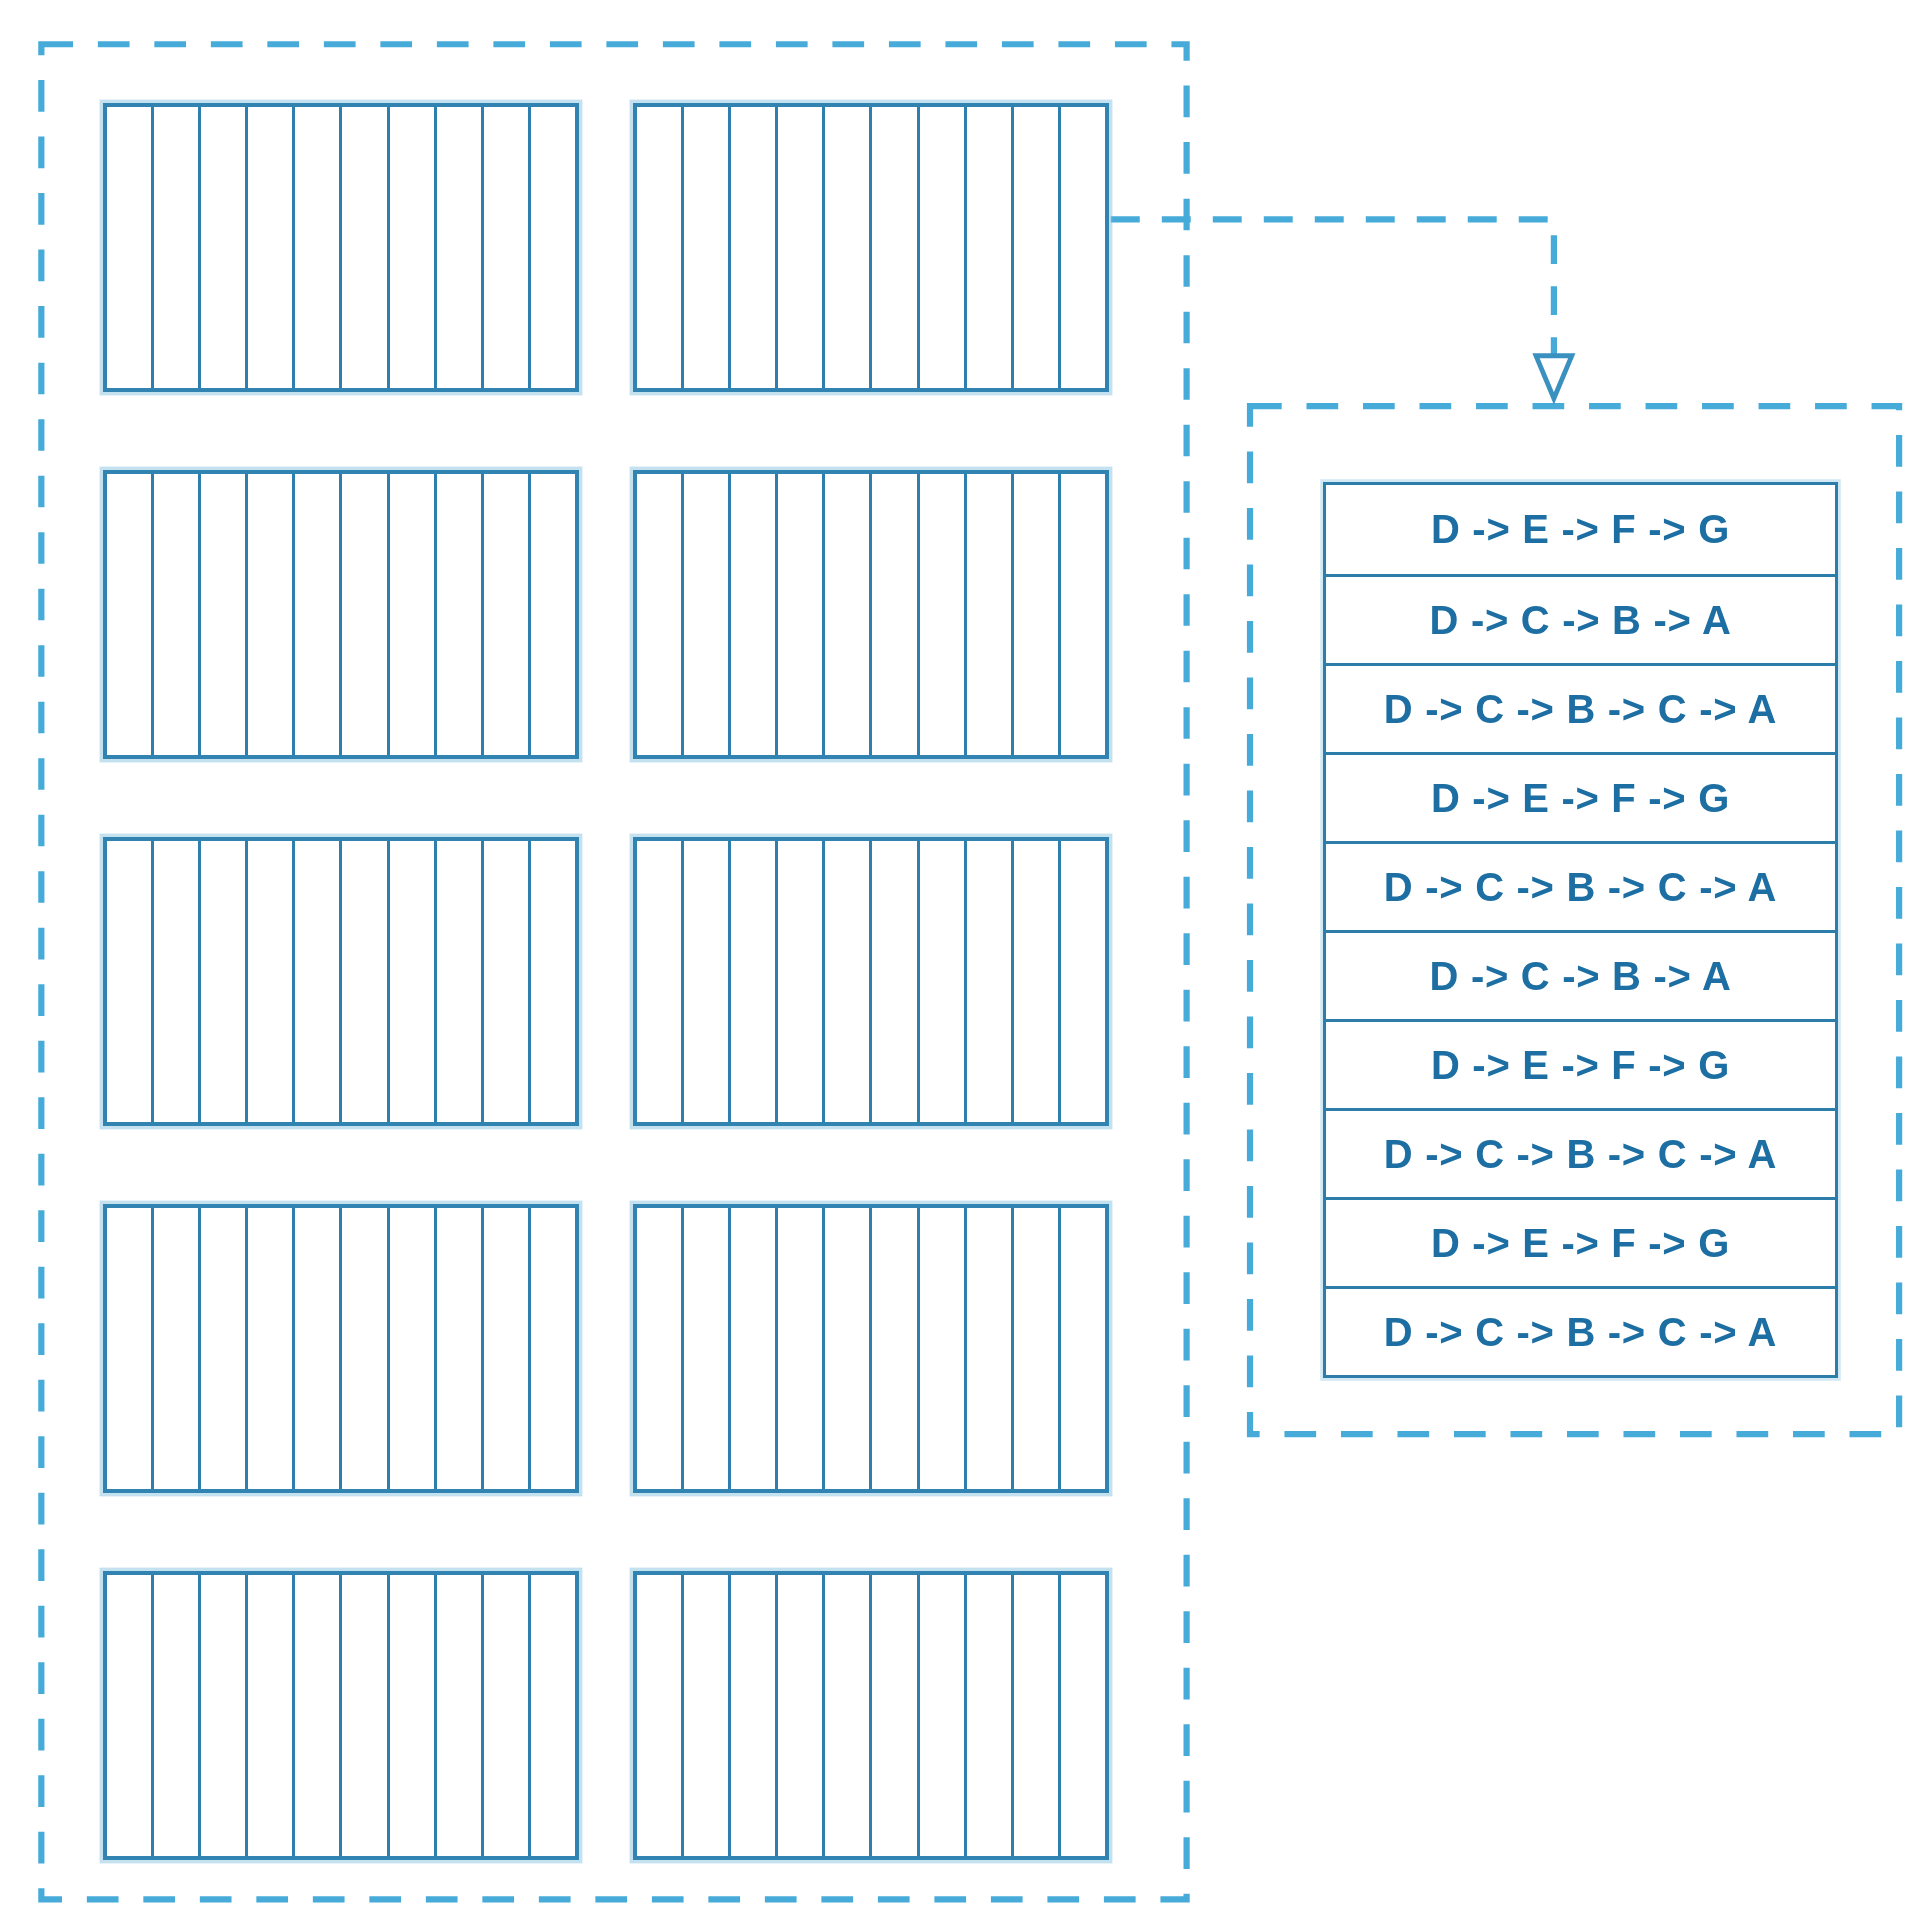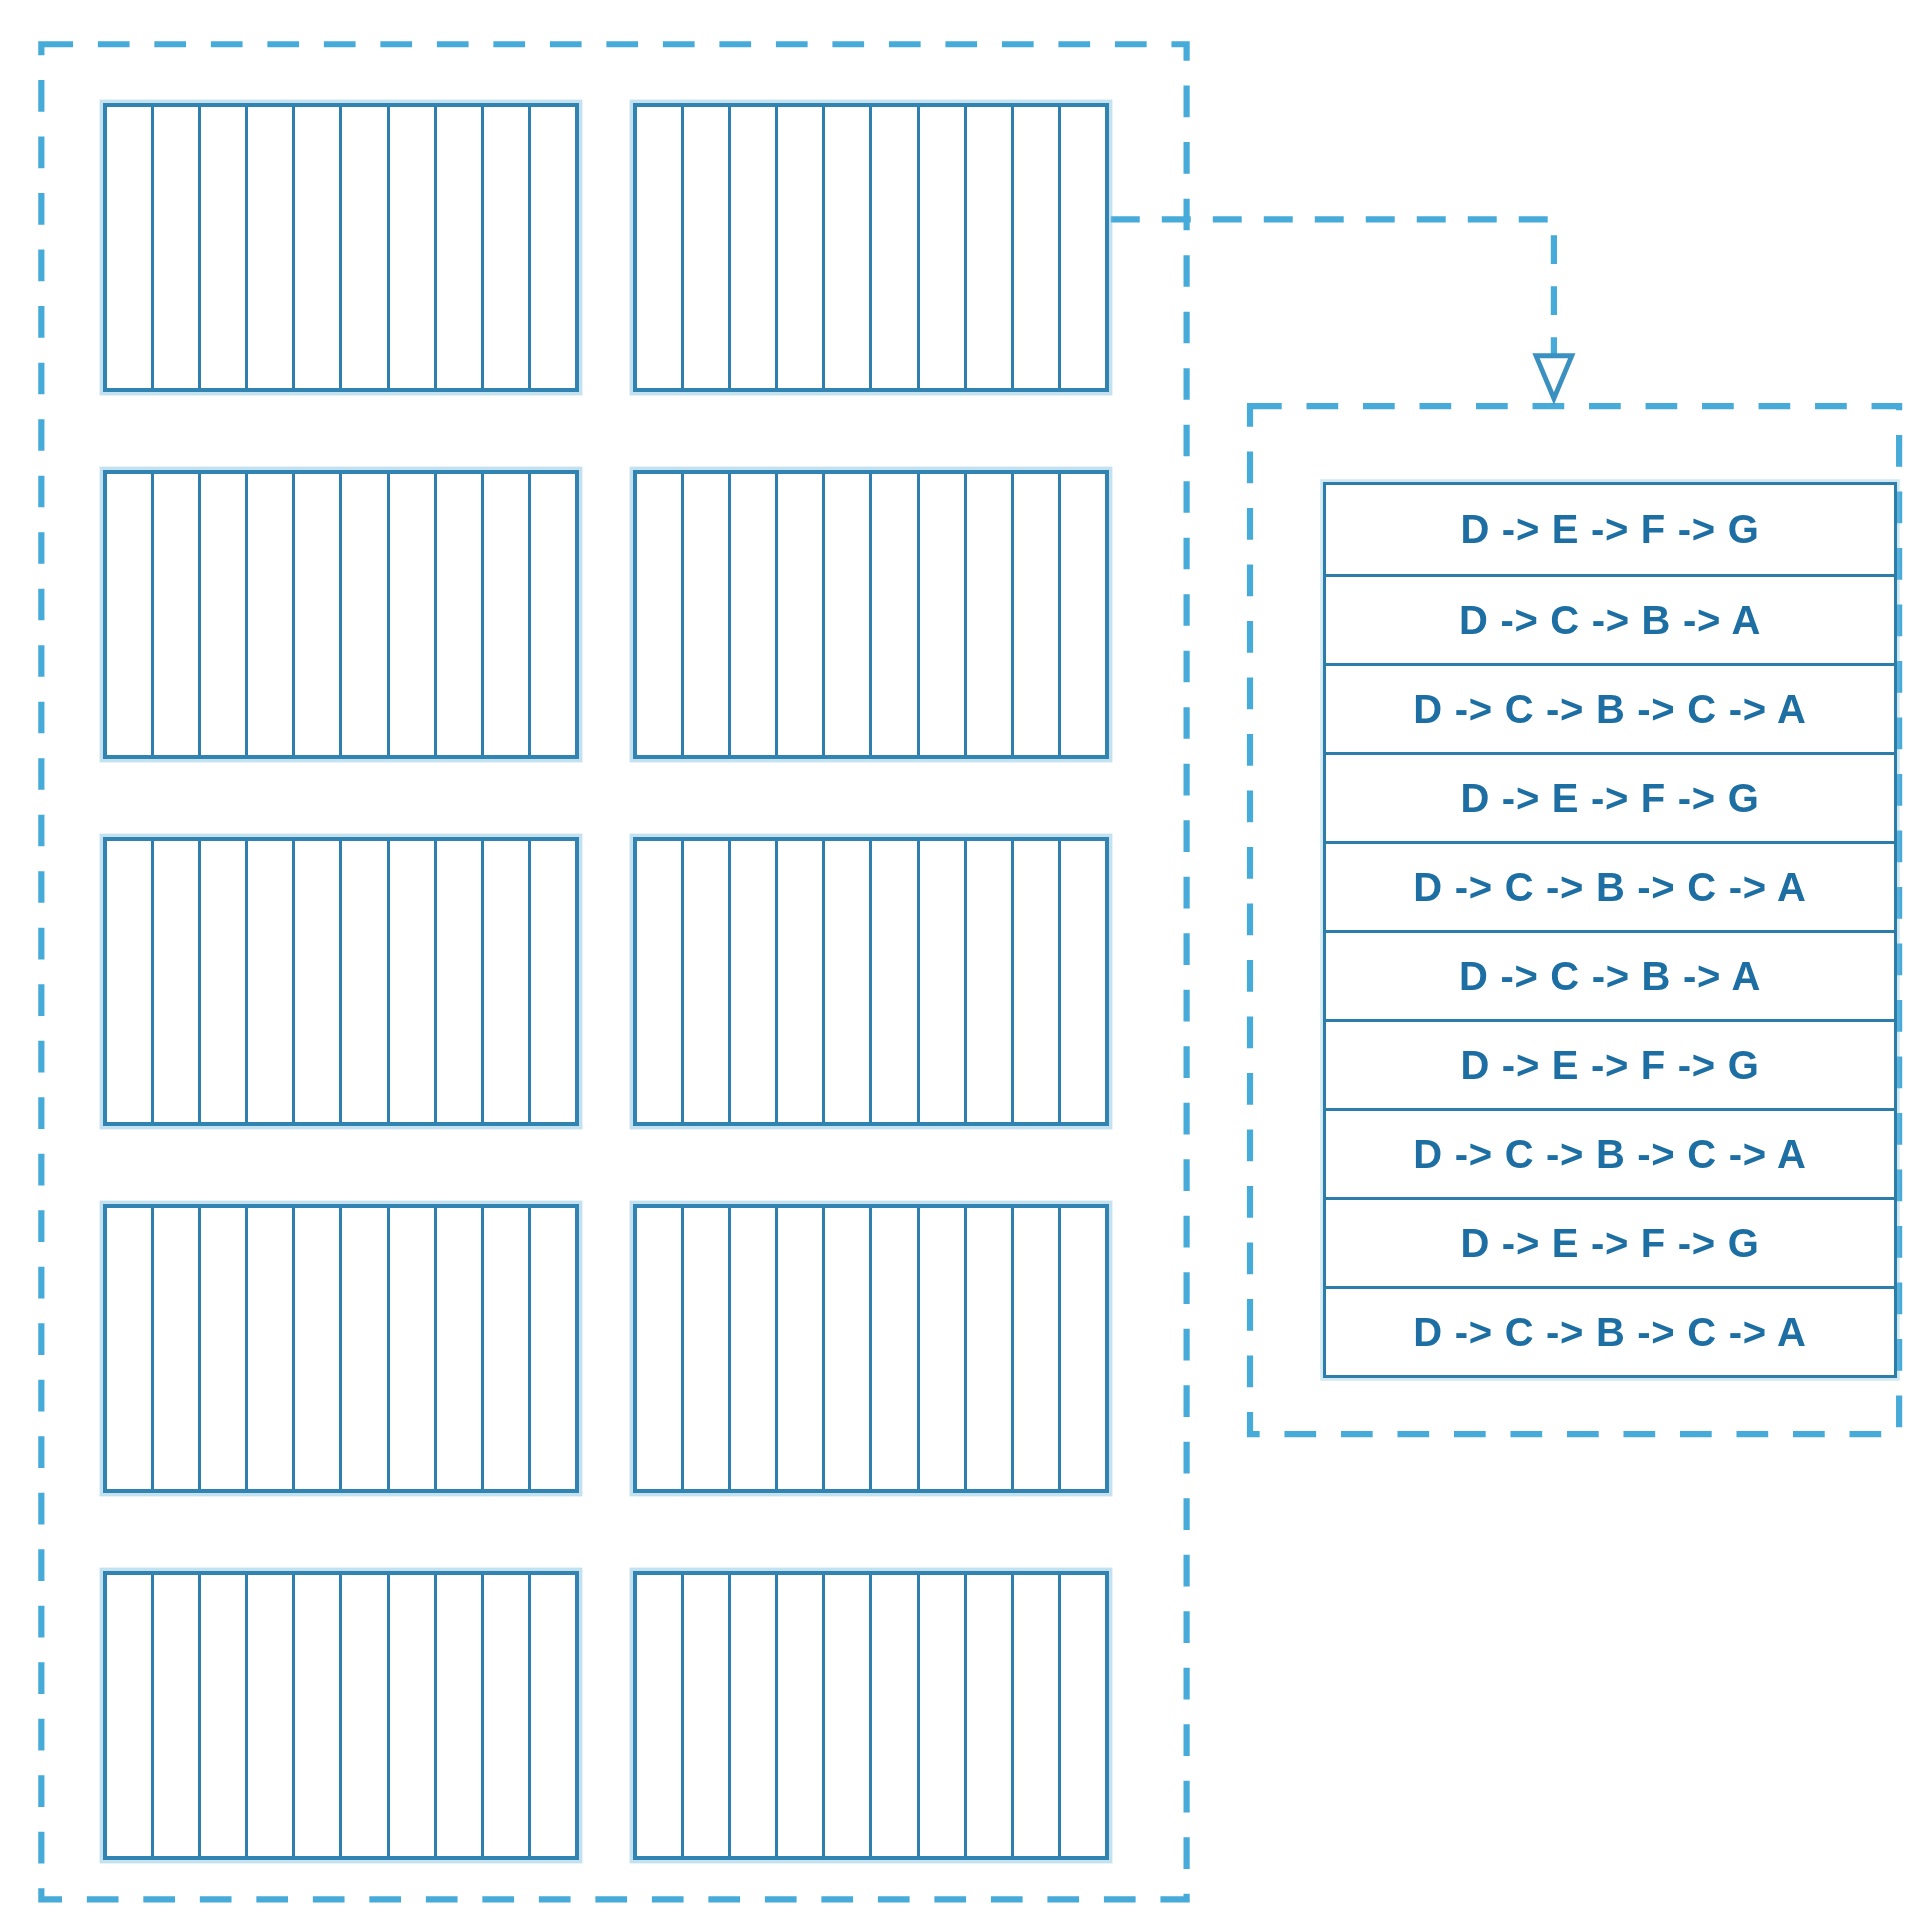--- a/index.html
+++ b/index.html
@@ -38,21 +38,21 @@
   }
   .stripe {
     flex: 1 1 0;
     border-right: 3.4px solid #2e7fae;
   }
   .stripe:last-child { border-right: none; }
   
   .path-table {
     position: absolute;
     left: 1323px; top: 482px;
-    width: 574px;
+    width: 515px;
     box-sizing: border-box;
     border: 3.4px solid #2d7dab;
     box-shadow: 0 0 0 2.8px rgba(125, 188, 221, 0.35);
     background: #ffffff;
   }
   .path-row {
     box-sizing: border-box;
     height: 89px;
     border-top: 3.4px solid #2d7dab;
     display: flex;

